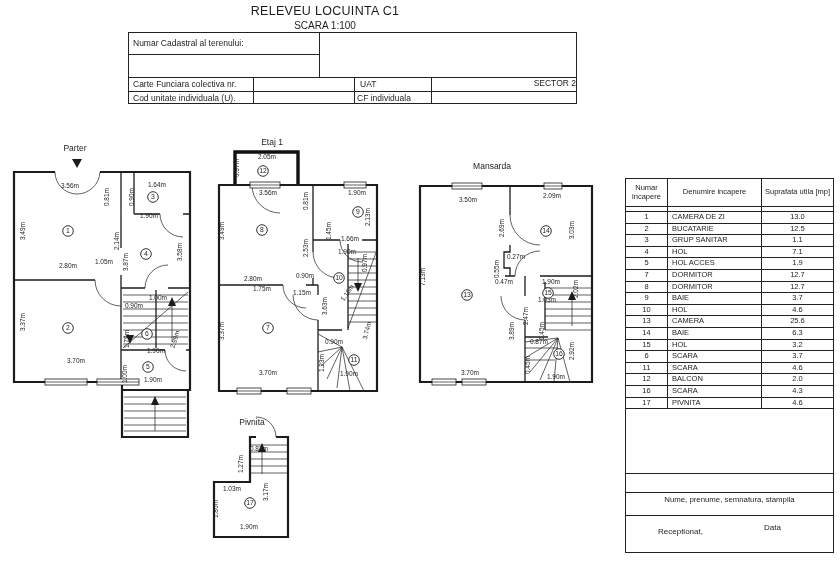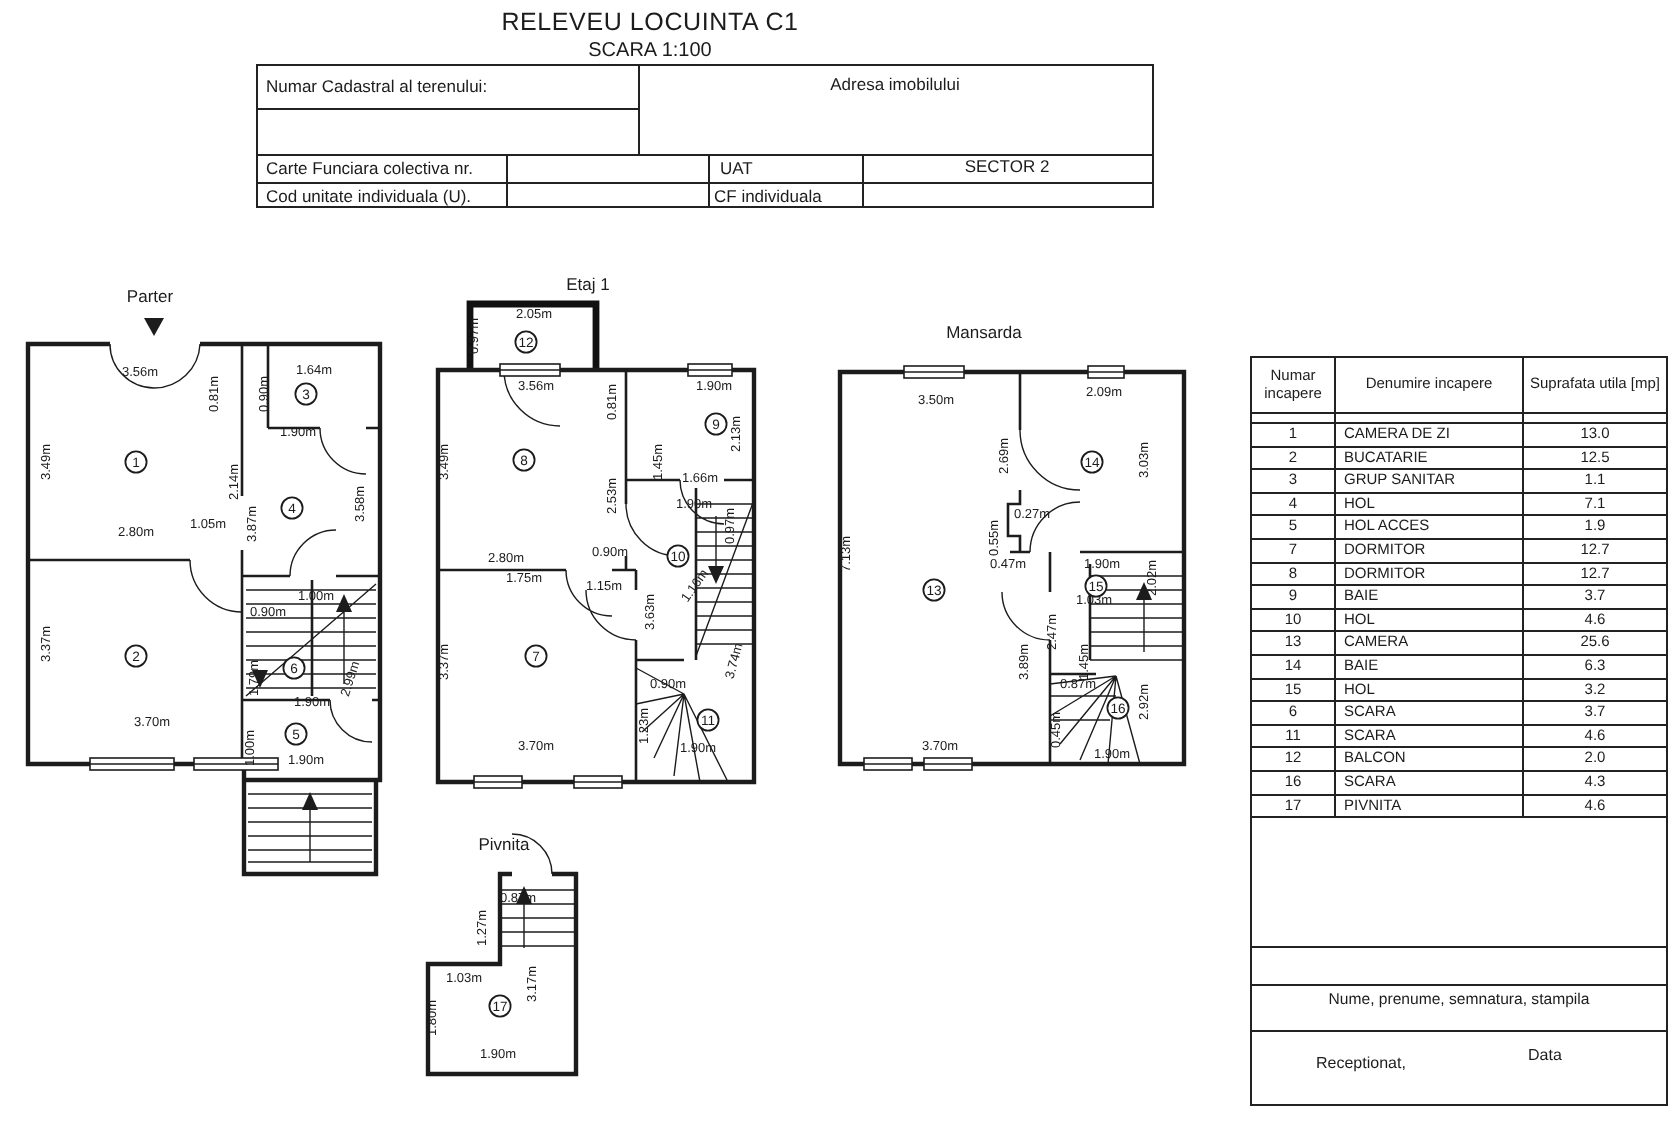--- a/index.html
+++ b/index.html
@@ -52,30 +52,29 @@
 
 <div class="abs hdr">
   <div class="ln" style="left:190px;top:0;width:1px;height:44px"></div>
   <div class="ln" style="left:0;top:21px;width:190px;height:1px"></div>
   <div class="ln" style="left:0;top:44px;width:447px;height:1px"></div>
   <div class="ln" style="left:0;top:58px;width:447px;height:1px"></div>
   <div class="ln" style="left:124px;top:44px;width:1px;height:26px"></div>
   <div class="ln" style="left:225px;top:44px;width:1px;height:26px"></div>
   <div class="ln" style="left:302px;top:44px;width:1px;height:26px"></div>
   <div class="tx" style="left:4px;top:5px">Numar Cadastral al terenului:</div>
-  <div class="tx" style="left:190px;top:4px;width:257px;text-align:center">Adresa imobilului</div>
   <div class="tx" style="left:4px;top:46px">Carte Funciara colectiva nr.</div>
   <div class="tx" style="left:231px;top:46px">UAT</div>
-  <div class="tx" style="left:302px;top:45px;width:145px;text-align:center">SECTOR 2</div>
+  <div class="tx" style="left:302px;top:45px;width:145px;text-align:right">SECTOR 2</div>
   <div class="tx" style="left:4px;top:60px">Cod unitate individuala (U).</div>
   <div class="tx" style="left:228px;top:60px">CF individuala</div>
 </div>
 
 <div class="abs plan-title" style="left:35px;top:143px">Parter</div>
-<div class="abs plan-title" style="left:254px;top:137px">Etaj  1</div>
+<div class="abs plan-title" style="left:232px;top:137px">Etaj  1</div>
 <div class="abs plan-title" style="left:452px;top:161px">Mansarda</div>
 <div class="abs plan-title" style="left:212px;top:417px">Pivnita</div>
 
 <svg class="abs" style="left:10px;top:140px" width="185" height="305" viewBox="10 140 185 305">
   <path class="w2" d="M55,172 H14 V382 H122 V390 H190 V172 H100 M122,390 V437 H188 V390"></path>
   <path class="w1" d="M121,172 V248 M121,275 V382 M14,280 H95 M134,172 V214 M134,214 H160 M183,214 H190 M121,288 H145 M168,288 H190 M156,290 V348 M121,350 H165 M186,350 H190"></path>
   <path class="thin" d="M123,295 H188 M123,302 H188 M123,309 H188 M123,316 H188 M123,323 H188 M123,330 H188 M123,337 H188 M123,344 H188 M123,348 L188,292 M124,397 H186 M124,404 H186 M124,411 H186 M124,418 H186 M124,425 H186 M124,431 H186 M95,280 A26,26 0 0 0 121,306 M160,214 A23,23 0 0 0 183,237 M145,288 A23,23 0 0 1 168,265 M165,350 A21,21 0 0 0 186,371 M55,172 A22,22 0 0 0 77,194 M100,172 A23,23 0 0 1 77,194 M172,342 V302 M155,431 V402"></path>
   <rect class="win" x="45" y="379" width="42" height="6"></rect>
   <rect class="win" x="97" y="379" width="42" height="6"></rect>
   <path class="thin" d="M45,382 H87 M97,382 H139"></path>

